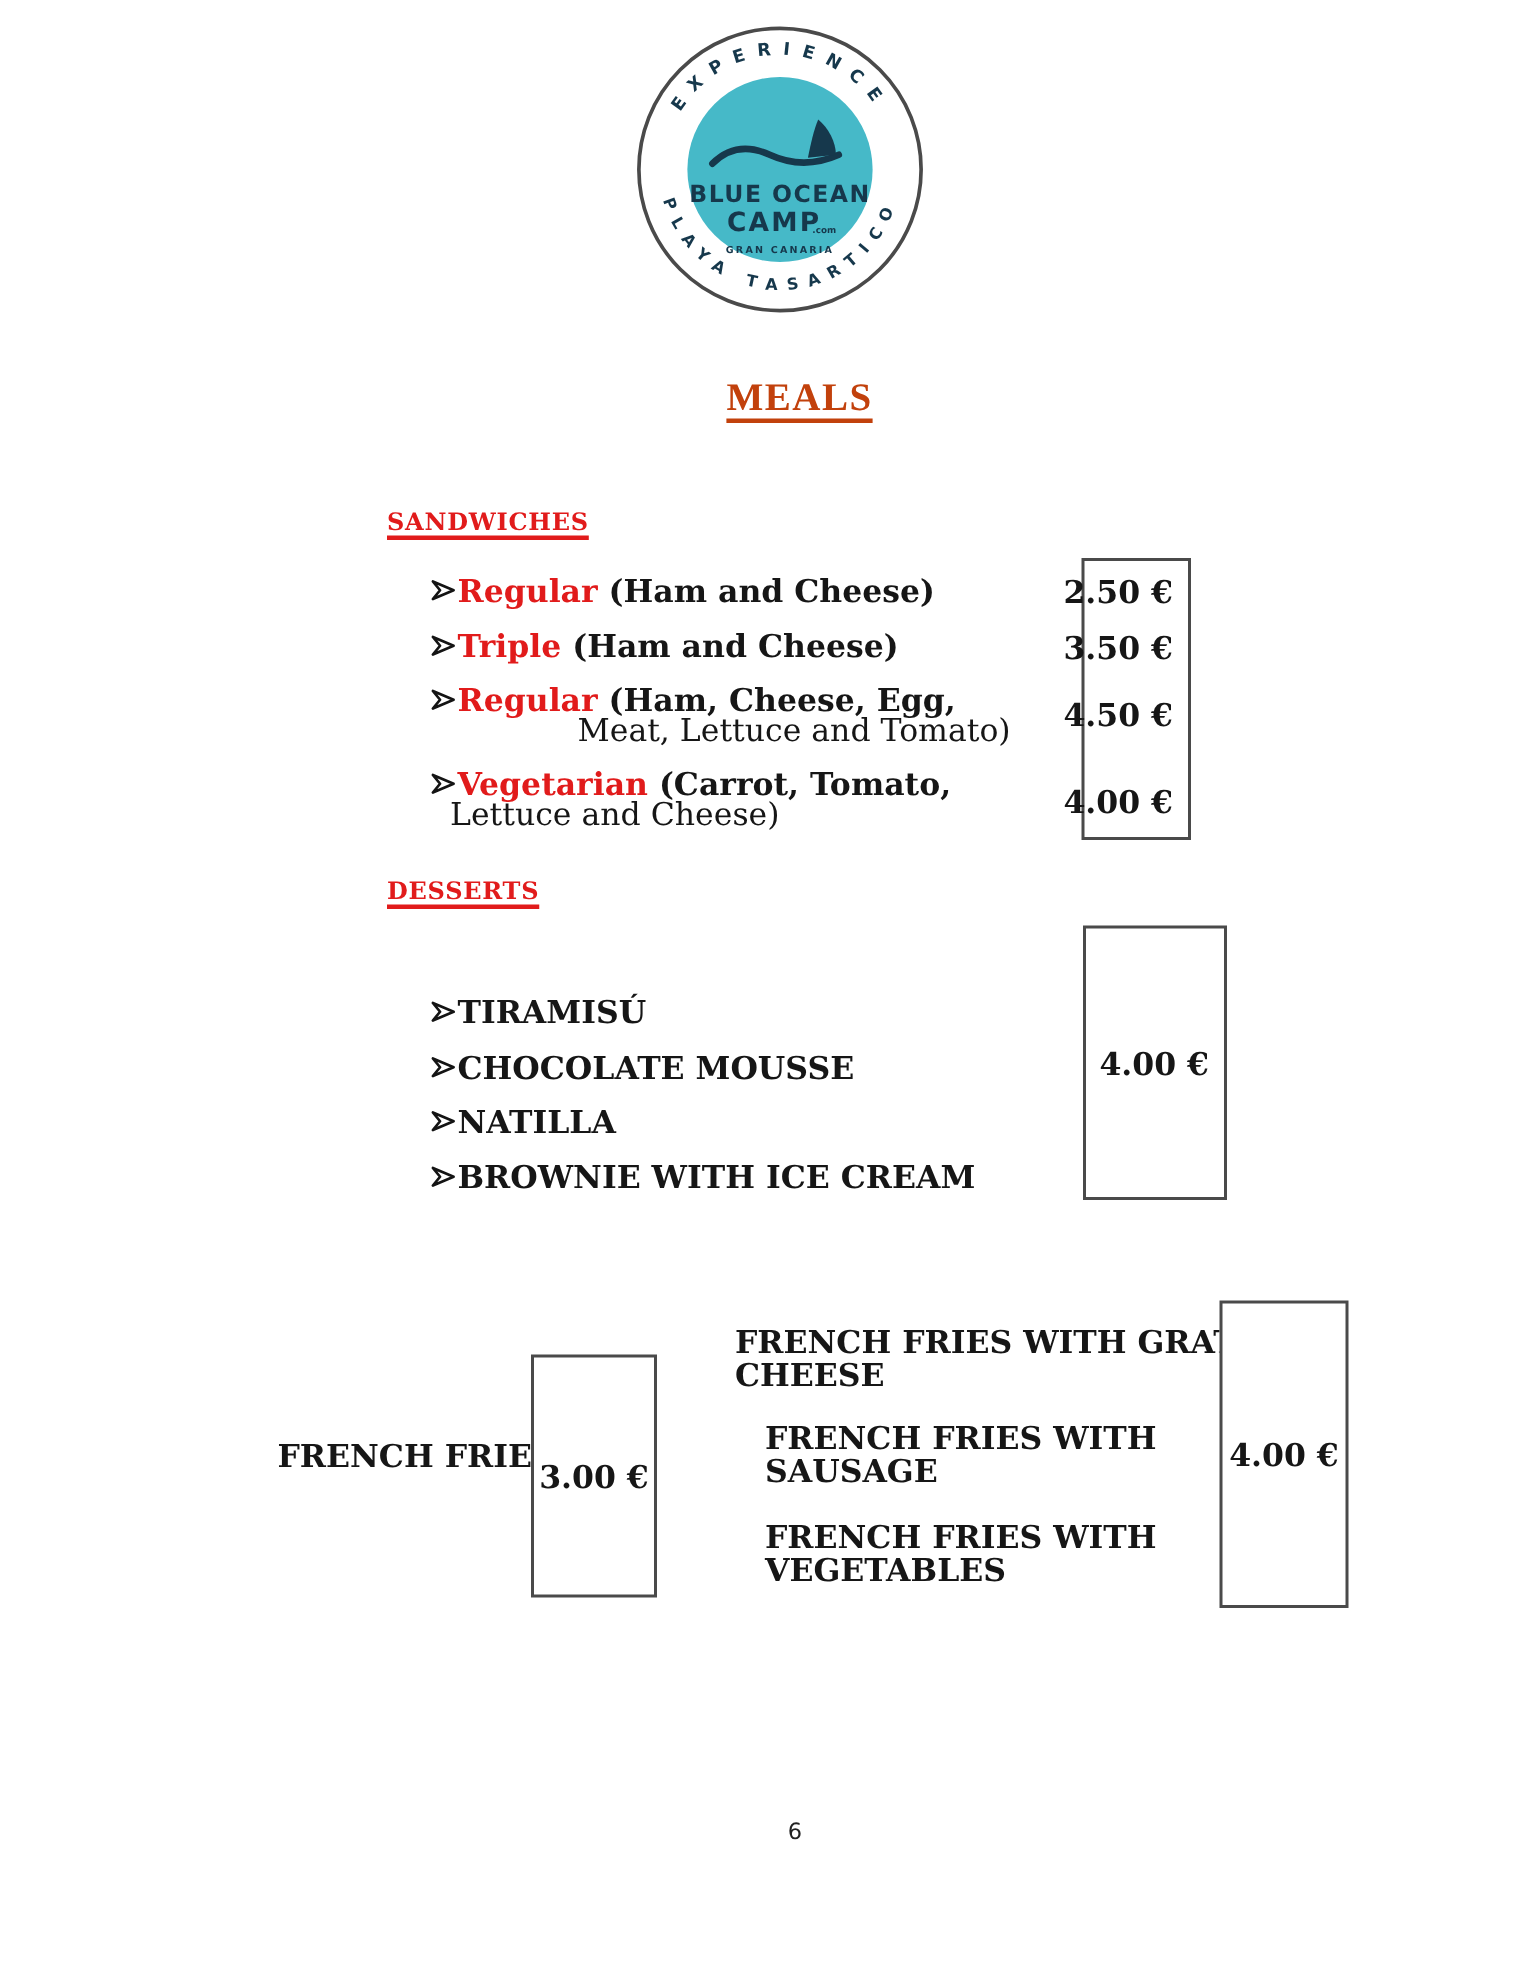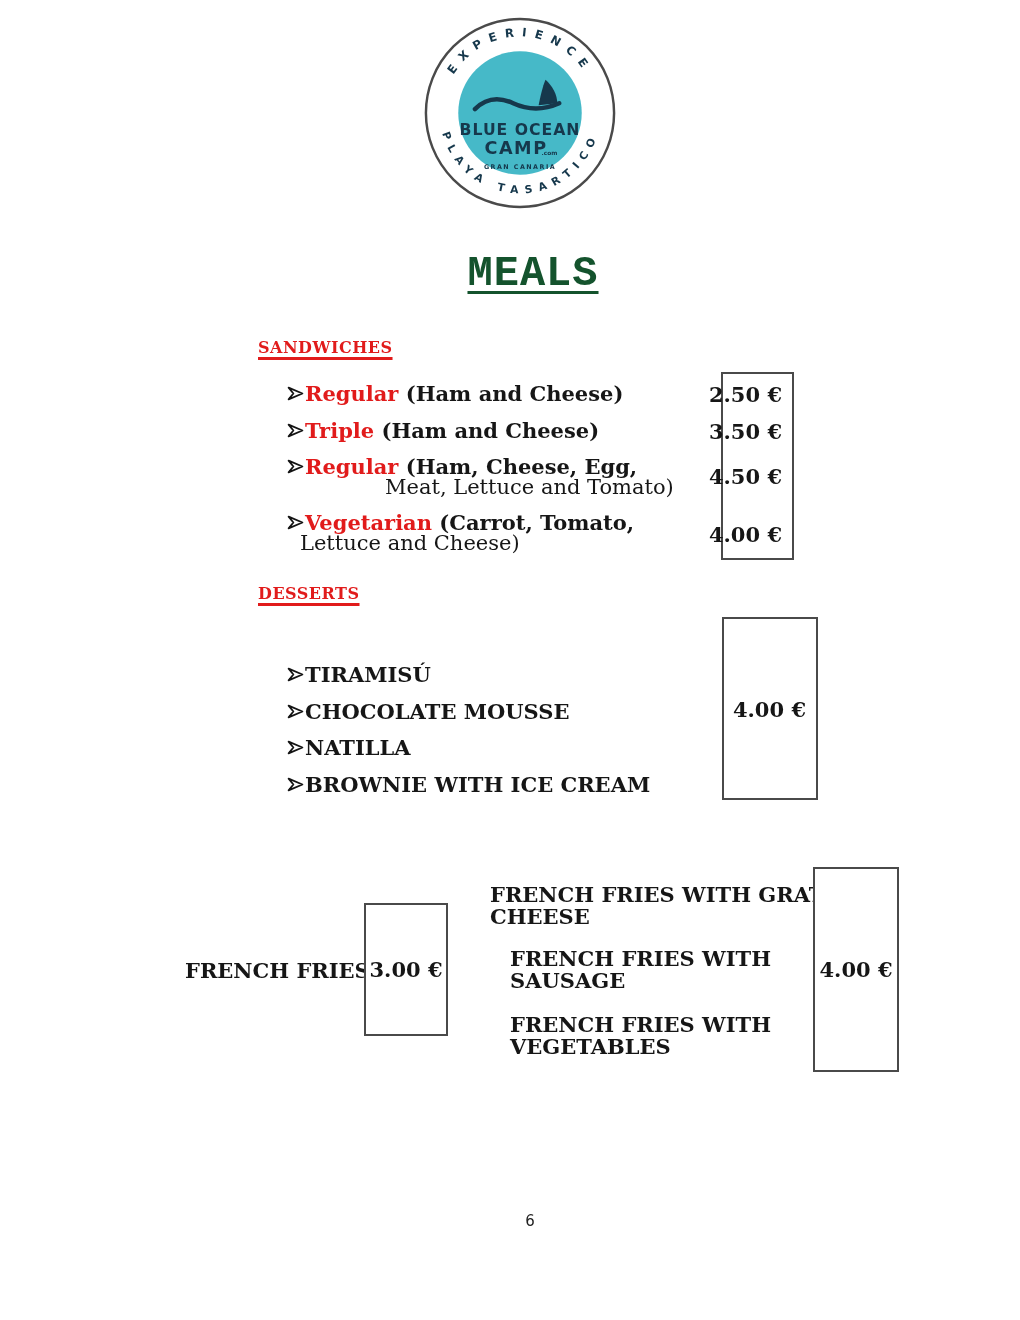--- a/index.html
+++ b/index.html
@@ -13,21 +13,21 @@
   }
   .abs{position:absolute;}
   .menu-text{font-family:"DejaVu Serif", serif;font-weight:bold;font-size:21px;color:#161616;white-space:nowrap;}
   .red{color:#e11b1b;}
   .heading{
     font-family:"DejaVu Serif", serif;font-weight:bold;font-size:16px;color:#e11b1b;
     text-decoration:underline;text-decoration-thickness:2.5px;text-underline-offset:4px;
     white-space:nowrap;letter-spacing:.5px;
   }
   .page-title{
-    font-family:Liberation Mono, monospace;font-weight:bold;font-size:42px;color:#14532d;
+    font-family:Liberation Serif, serif;font-weight:bold;font-size:26px;color:#c2410c;
     text-decoration:underline;text-decoration-thickness:3px;text-underline-offset:6px;
     letter-spacing:1px;white-space:nowrap;
   }
   .price-box{
     position:absolute;border:2px solid #4a4a4a;background:#ffffff;box-sizing:border-box;
   }
   .price{
     position:absolute;font-family:"DejaVu Serif", serif;font-weight:bold;font-size:21px;color:#161616;white-space:nowrap;
   }
   .row{position:absolute;display:flex;align-items:center;gap:1px;}
@@ -140,21 +140,21 @@
     </svg>
     <span>BROWNIE WITH ICE CREAM</span>
   </div>
 
   <div class="price-box" style="left:722px;top:617px;width:96px;height:183px;">
     <div class="price" style="right:10px;top:50%;transform:translateY(-50%);">4.00 €</div>
   </div>
 
   <div class="abs menu-text" style="left:185px;top:958px;">FRENCH FRIES</div>
 
-  <div class="price-box center-xy" style="left:364px;top:903px;width:84px;height:133px;">
+  <div class="price-box center-xy" style="left:354px;top:903px;width:84px;height:162px;">
     <div class="menu-text" style="position:static;">3.00 €</div>
   </div>
 
   <div class="variant" style="left:490px;top:884px;">
     <div>FRENCH FRIES WITH GRATIN</div>
     <div>CHEESE</div>
   </div>
   <div class="variant" style="left:510px;top:948px;">
     <div>FRENCH FRIES WITH</div>
     <div>SAUSAGE</div>

